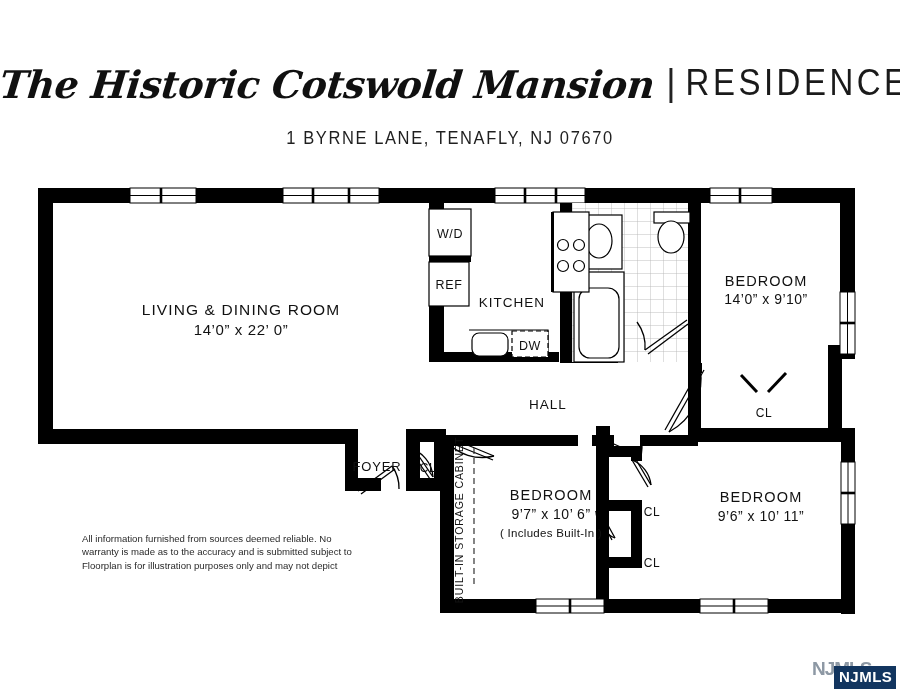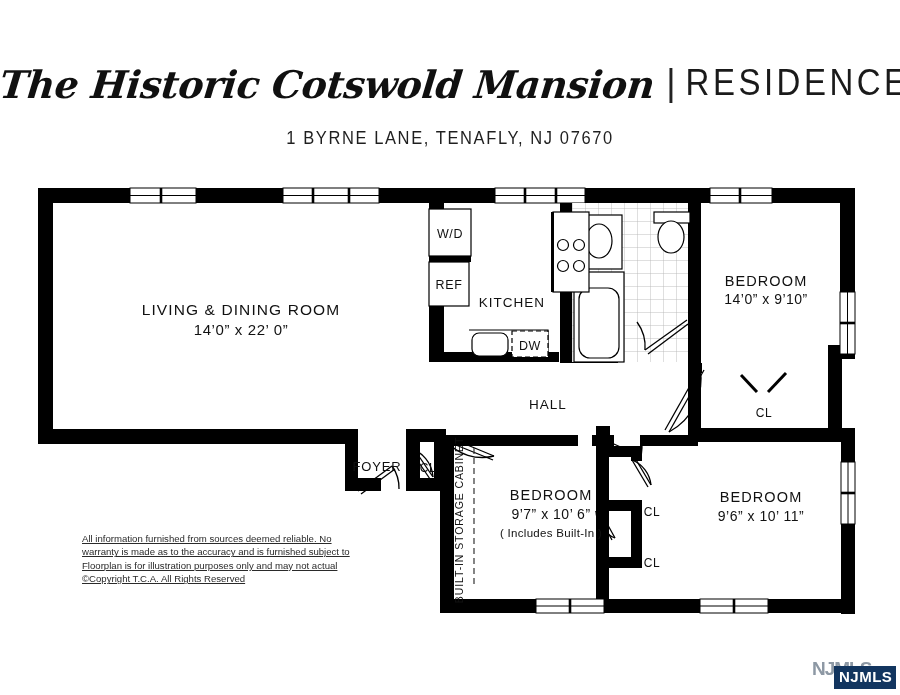--- a/index.html
+++ b/index.html
@@ -22,21 +22,21 @@
            font-size:16.5px;letter-spacing:1.6px;color:#1f1f1f;
            transform:scaleY(1.1);}
 
   
   #plan{position:absolute;left:0;top:0;width:900px;height:695px;}
   svg{display:block;}
 
   
   #disclaimer{position:absolute;left:82px;top:532px;width:300px;
               font-size:9.6px;line-height:13.4px;color:#2a2a2a;}
-  #disclaimer div{white-space:nowrap;text-decoration:underline;}
+  #disclaimer div{white-space:nowrap;}
 
   
   #njmls{position:absolute;left:808px;top:655px;width:88px;height:34px;
          background:linear-gradient(180deg,#6f7a86 0%,#3c4busa 1%,#2b3742 55%,#1b2631 100%);
          overflow:hidden;}
   #njmls-ghost{position:absolute;left:4px;top:3px;font-size:19px;font-weight:700;
                color:#8d98a4;letter-spacing:-1px;font-family:"Liberation Sans",sans-serif;}
   #njmls-badge{position:absolute;left:26px;top:11px;background:#12355f;
                padding:2px 5px 3px 5px;}
   #njmls-badge span{font-size:15px;font-weight:700;color:#ffffff;letter-spacing:0.5px;
@@ -292,23 +292,22 @@
     <text x="652" y="516" font-size="12" letter-spacing="0.6">CL</text>
     <text x="652" y="567" font-size="12" letter-spacing="0.6">CL</text>
 
     <text x="463" y="520" font-size="10.5" letter-spacing="0.9" transform="rotate(-90 463 520)">BUILT-IN STORAGE CABINET</text>
   </g>
 </svg>
 </div>
 
 <div id="disclaimer">
   <div>All information furnished from sources deemed reliable. No</div>
-  <div>warranty is made as to the accuracy and is furnished subject to</div>
-  <div>Floorplan is for illustration purposes only and may not actual</div>
-  <div>©Copyright T.C.A. All Rights Reserved</div>
+  <div>warranty is made as to the accuracy and is submitted subject to</div>
+  <div>Floorplan is for illustration purposes only and may not depict</div>
 </div>
 
 <div id="njmls">
   <div id="njmls-ghost">NJMLS</div>
   <div id="njmls-badge">
     <span>NJMLS</span>
   </div>
 </div>
 
 </body></html>

